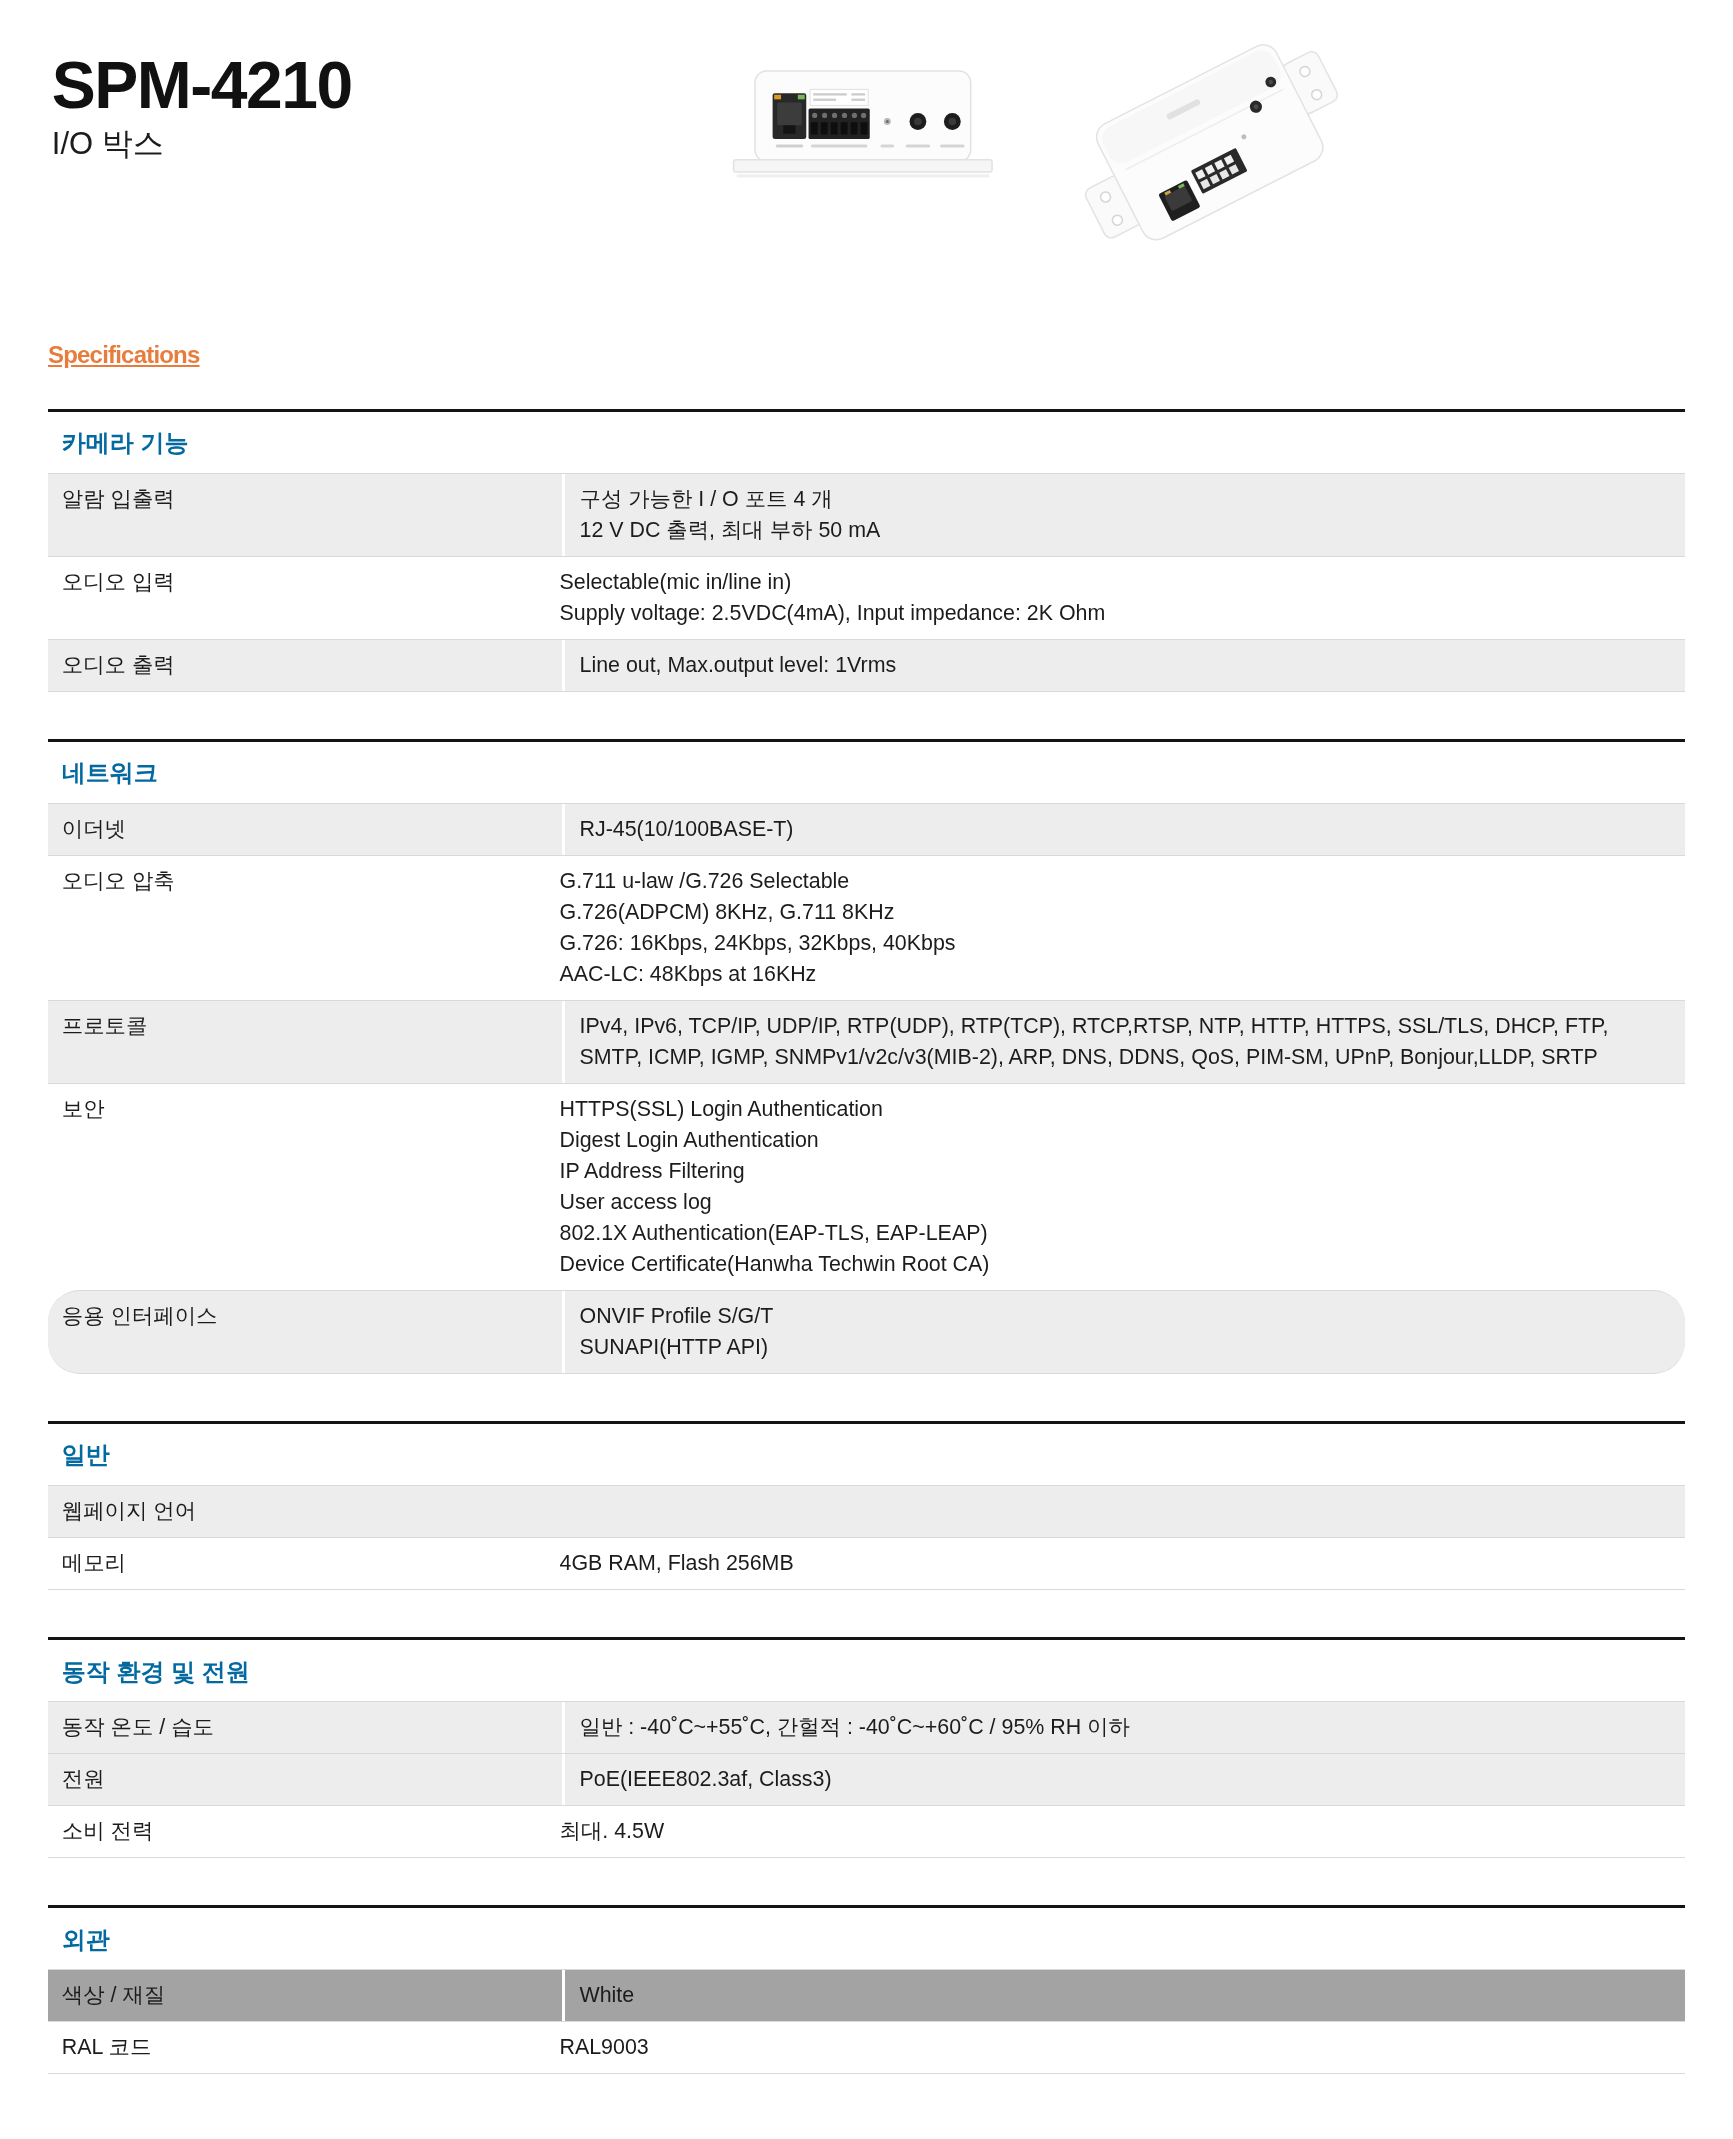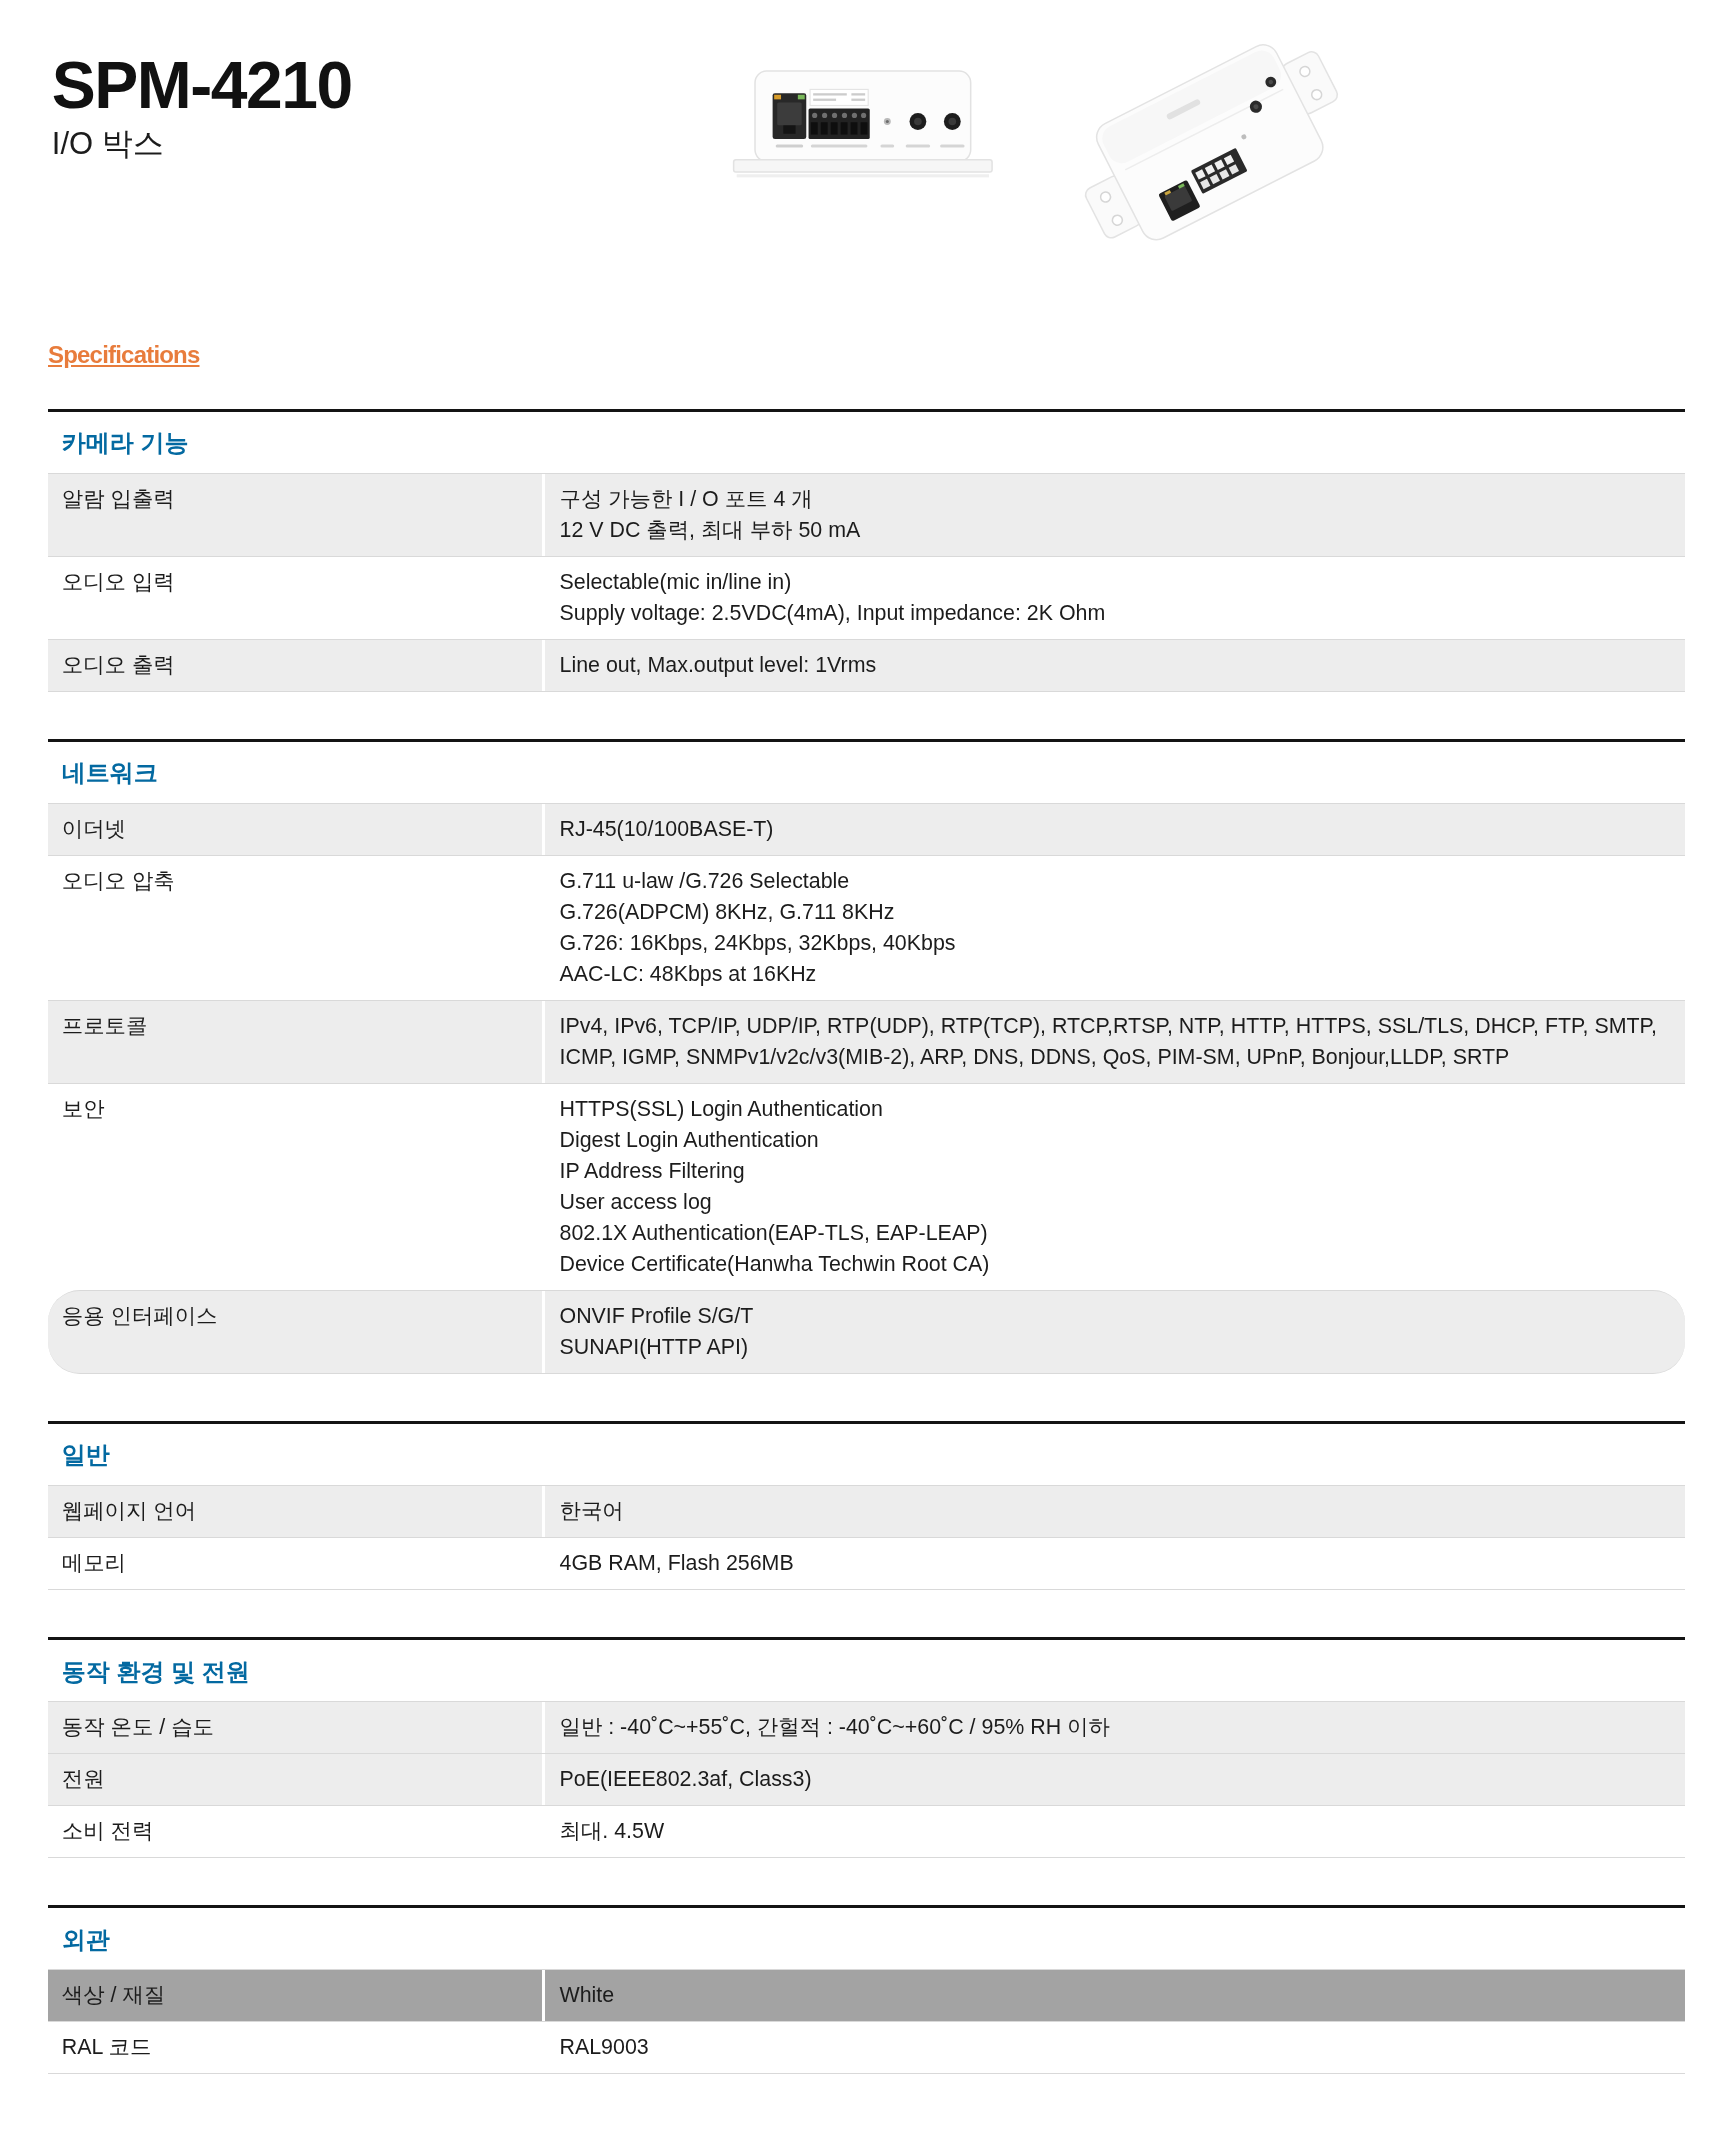--- a/index.html
+++ b/index.html
@@ -54,21 +54,21 @@
     color: #0369a1;
     padding: 15.3px 0 13.8px 13.8px;
   }
   .spec-table { width: 100%; }
   .row {
     display: flex;
     border-top: 1.5px solid #d9d9d9;
     background: #ffffff;
   }
   .row:last-child { border-bottom: 1.5px solid #d9d9d9; }
-  .row.alt { background: #ededed; }
+  .row.alt { background: #ededed; gap: 20px; }
   .cell-label {
     flex: 0 0 494px;
     width: 494px;
     padding: 10px 15.3px 10px 13.8px;
     font-size: 21.4px;
     line-height: 31px;
     color: #1c1c1c;
   }
   .cell-value {
     flex: 1 1 auto;
@@ -232,21 +232,20 @@
       </div>
     </div>
   </div>
 
   <div class="section">
     <div class="section-rule" style="border-top-color: rgb(20, 20, 20);"></div>
     <div class="section-header">일반</div>
     <div class="spec-table">
       <div class="row alt" style="background: rgb(237, 237, 237);">
         <div class="cell-label">웹페이지 언어</div>
-        <div class="cell-value">한국어</div>
       </div>
       <div class="row">
         <div class="cell-label">메모리</div>
         <div class="cell-value">4GB RAM, Flash 256MB</div>
       </div>
     </div>
   </div>
 
   <div class="section">
     <div class="section-rule" style="border-top-color: rgb(20, 20, 20);"></div>

